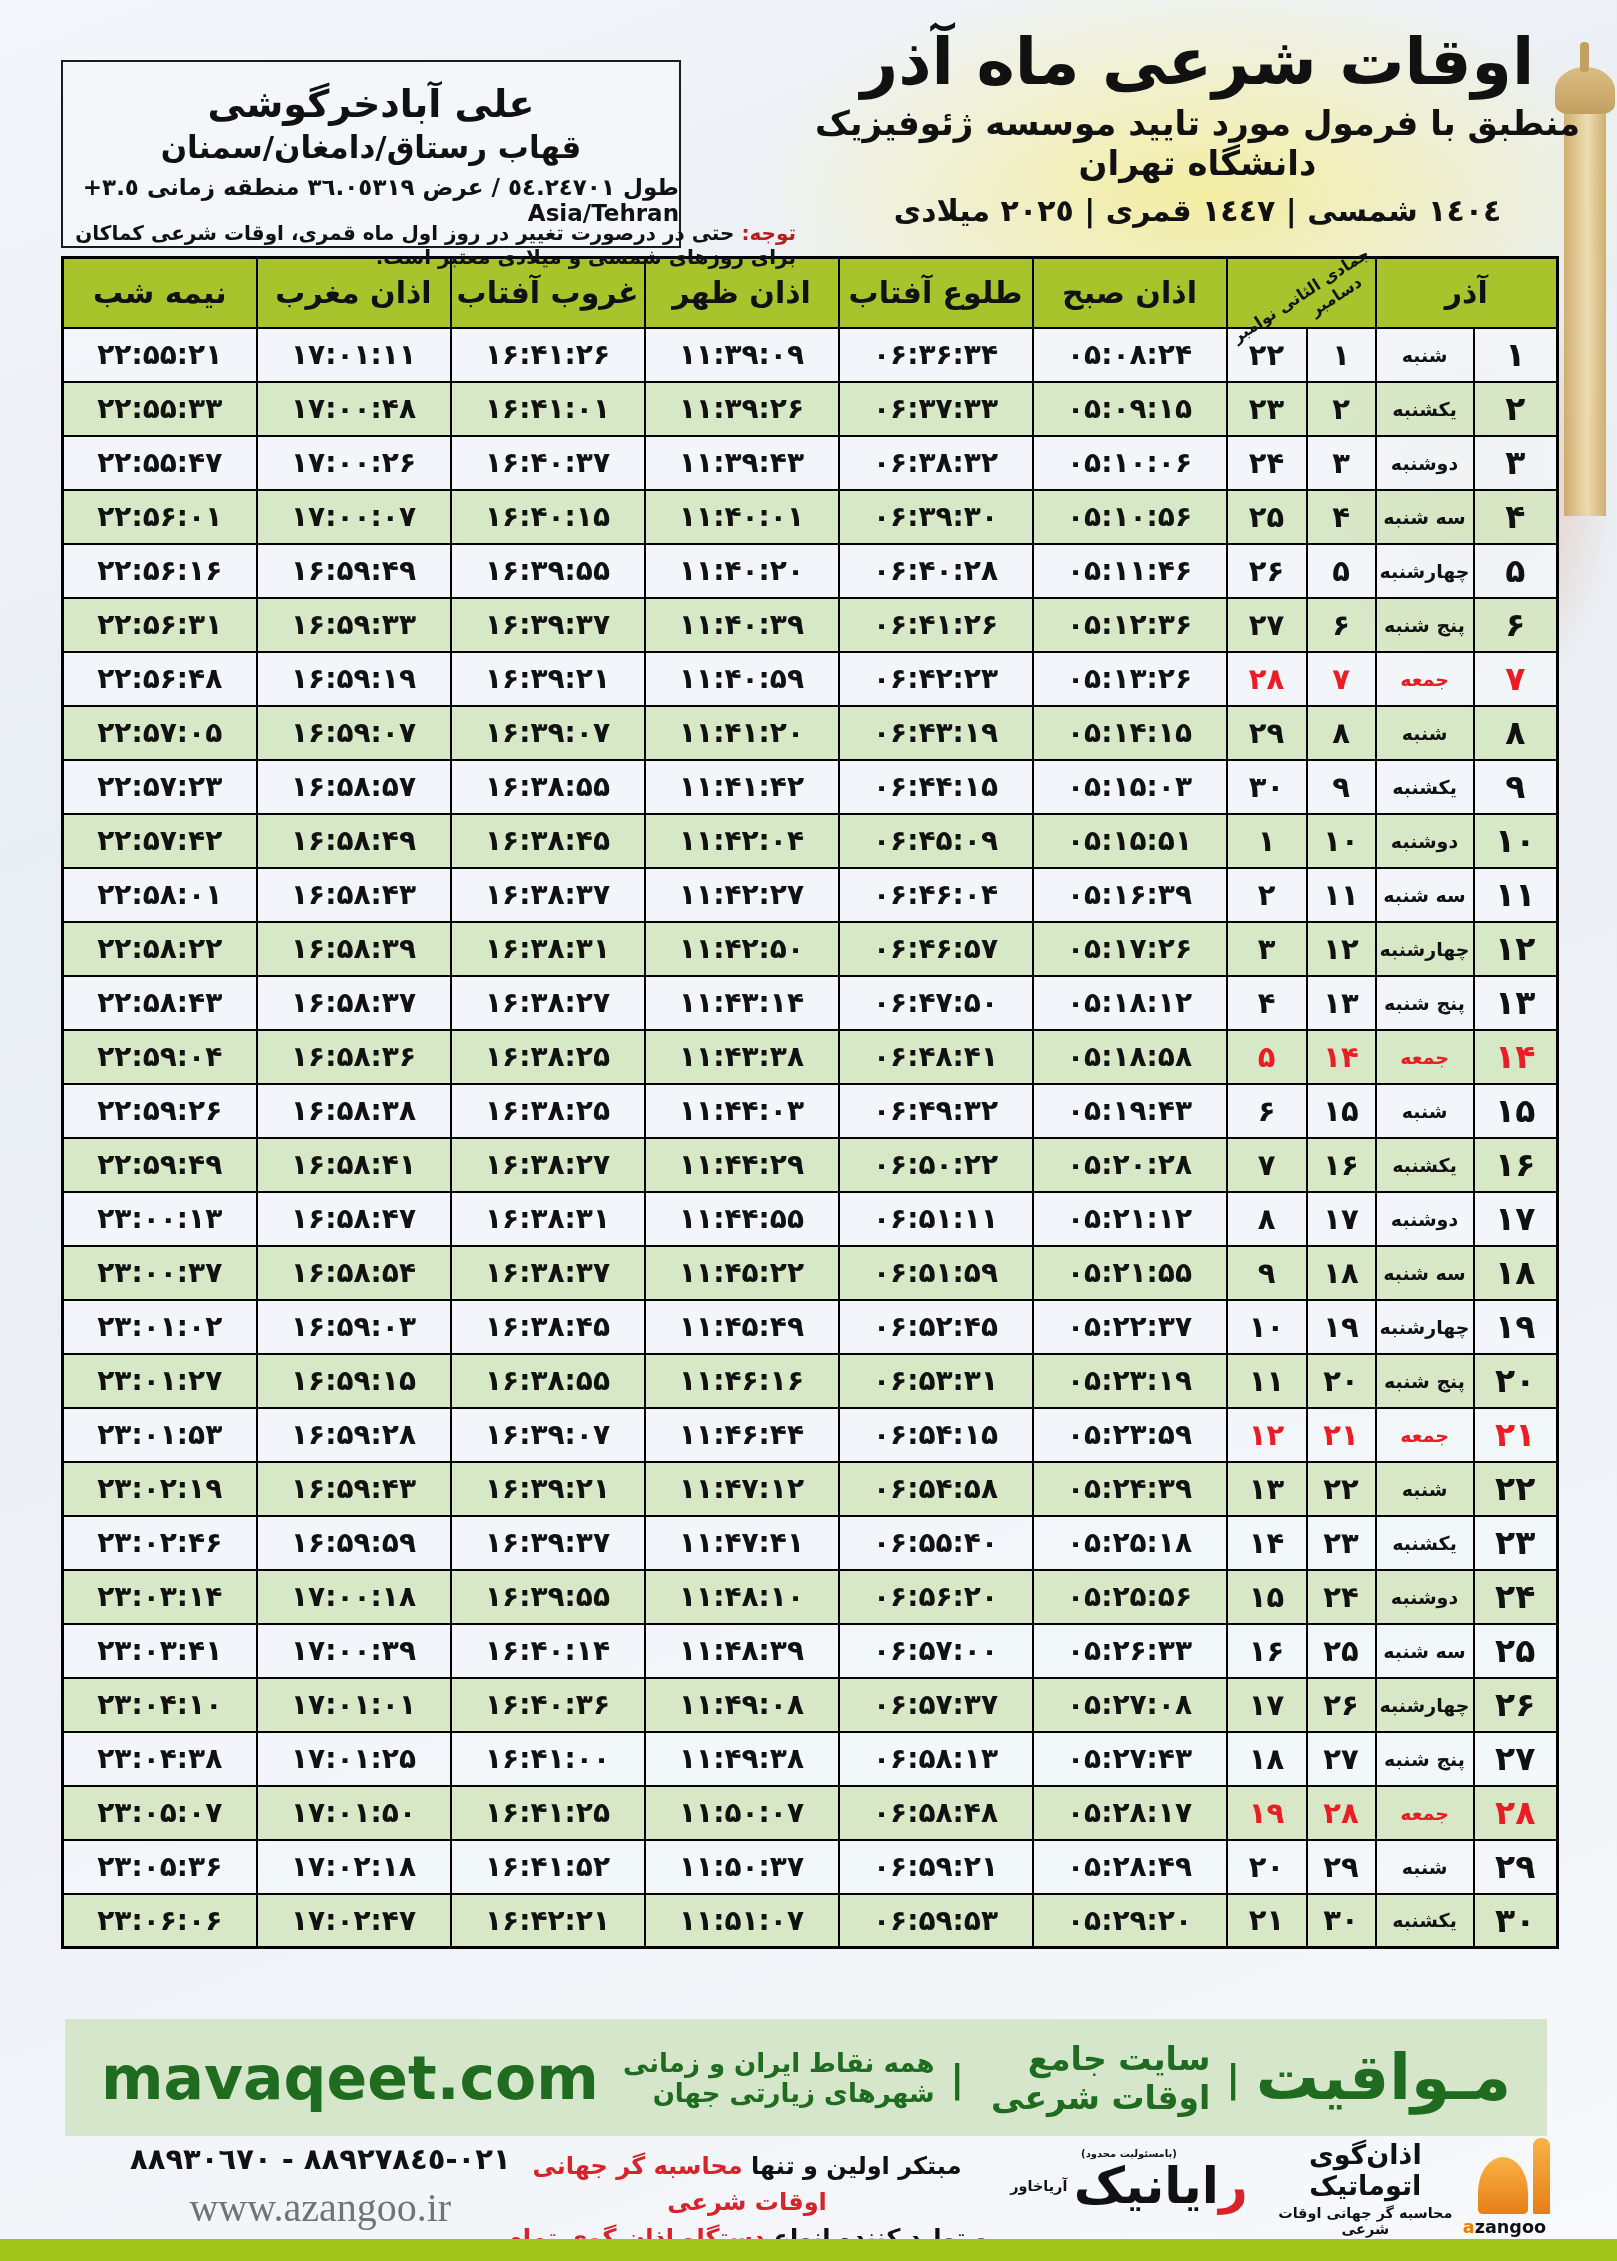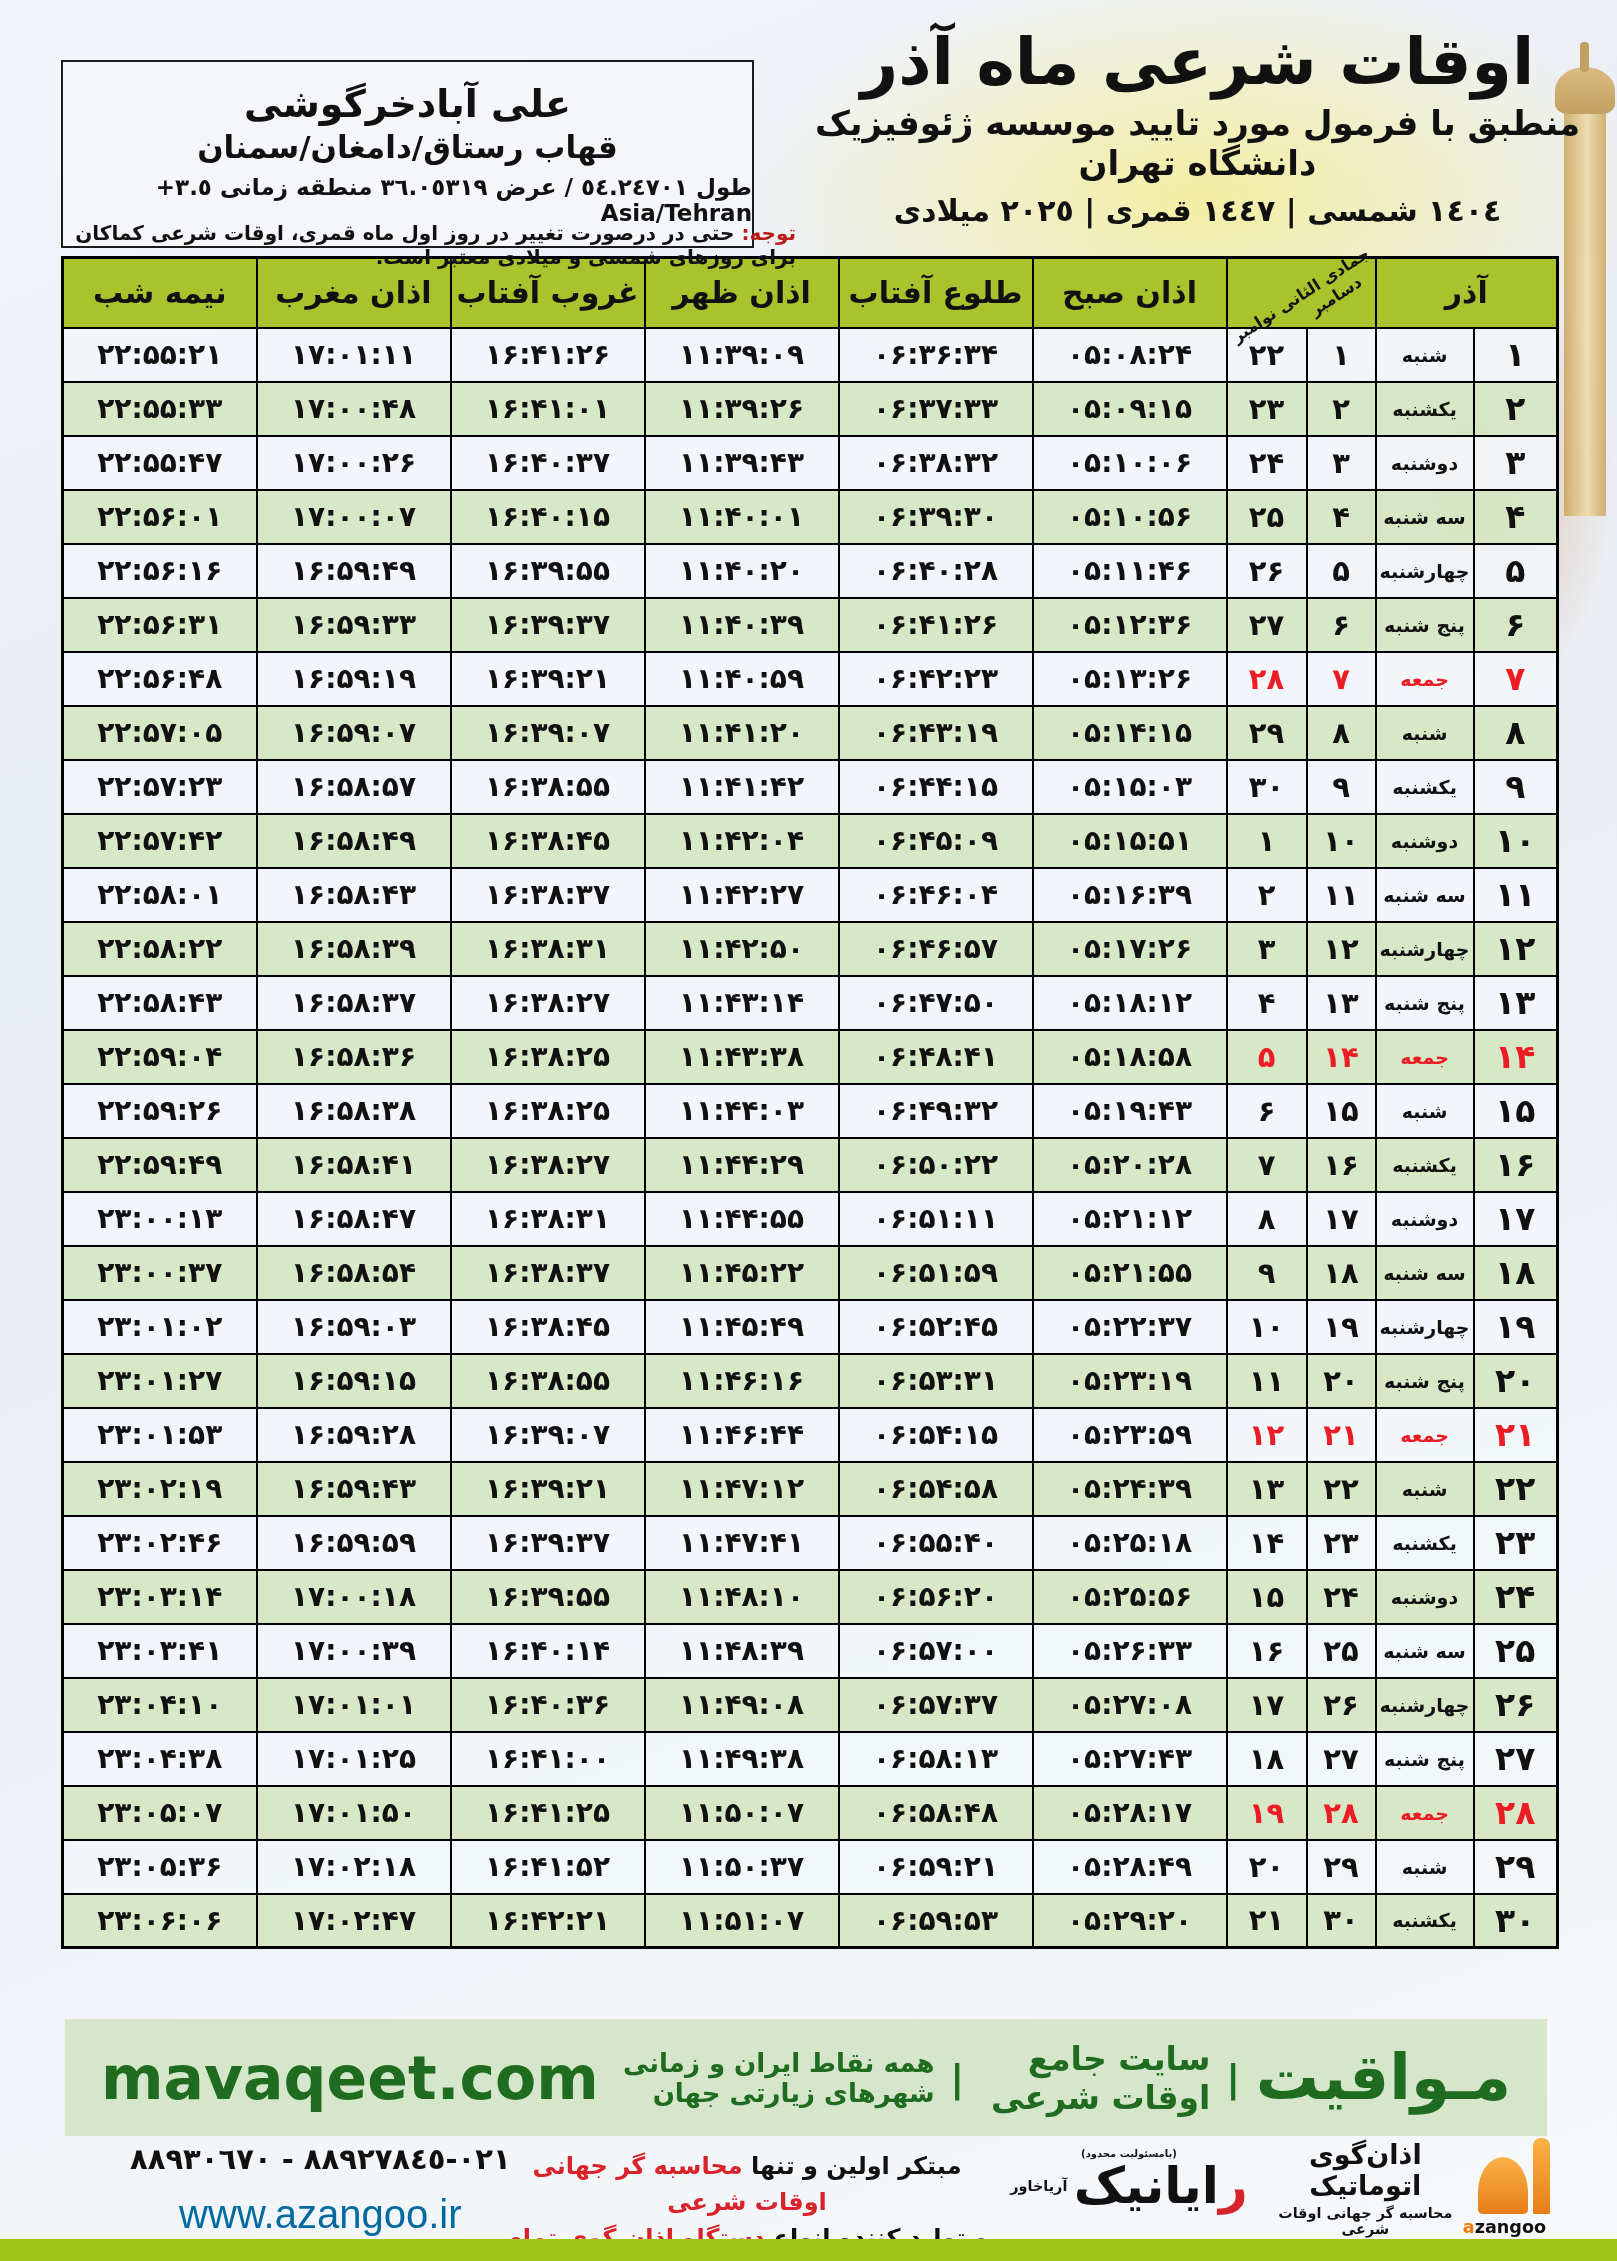--- a/index.html
+++ b/index.html
@@ -19,21 +19,21 @@
     background:linear-gradient(90deg,#c99f52,#eed9a2 55%,#c99f52);border-radius:10.4px 10.4px 0 0;}
   .decor-minaret::before{content:"";position:absolute;top:-31px;left:-9px;width:60px;height:47px;
     background:linear-gradient(#d8b065,#b98c3e);border-radius:50% 50% 22% 22%;}
   .decor-minaret::after{content:"";position:absolute;top:-56px;left:15.7px;width:9px;height:30px;
     background:#b98c3e;border-radius:3.9px;}
   
   .title-block{position:absolute;left:806px;top:26px;width:783px;text-align:center;direction:rtl;z-index:2;}
   .main-title{font-size:65px;font-weight:bold;line-height:1.12;}
   .subtitle{font-size:34px;font-weight:bold;margin-top:3.9px;}
   .date-line{font-size:30px;font-weight:bold;margin-top:10.4px;}
-  .city-box{position:absolute;left:61px;top:60px;width:693px;height:188px;z-index:2;
+  .city-box{position:absolute;left:61px;top:60px;width:620px;height:188px;z-index:2;
     background:rgba(243,246,250,.95);border:2.6px solid #1c1c1c;box-sizing:border-box;
     display:flex;flex-direction:column;justify-content:center;align-items:center;direction:rtl;}
   .city-name{font-size:38px;font-weight:bold;}
   .city-region{font-size:31px;font-weight:bold;margin-top:3.9px;}
   .city-coords{font-size:23px;font-weight:bold;margin-top:9px;}
   .notice{position:absolute;left:39px;top:221px;width:757px;z-index:2;
     direction:rtl;text-align:right;font-size:20px;font-weight:bold;}
   .notice-label{color:#b91c1c;}
   
   .times{position:absolute;left:61px;top:256px;width:1495px;z-index:1;
@@ -60,21 +60,21 @@
     background:#d5e6cb;display:flex;direction:rtl;align-items:center;
     padding:0 36px;box-sizing:border-box;color:#1f6b1f;}
   .fb-brand{font-size:63px;font-weight:bold;}
   .fb-sep{font-size:38px;margin:0 15.7px;font-weight:bold;}
   .fb-main{font-size:33px;font-weight:bold;}
   .fb-sub{font-size:26px;font-weight:bold;}
   .fb-site{margin-right:auto;font-size:60px;font-weight:bold;direction:ltr;unicode-bidi:isolate;}
   
   .contact{position:absolute;left:130px;top:2142px;text-align:center;z-index:2;}
   .phone{font-size:29px;font-weight:bold;direction:ltr;unicode-bidi:isolate;}
-  .site2{font-family:Liberation Sans, sans-serif;font-size:40px;color:#0369a1;margin-top:16px;}
+  .site2{font-family:Liberation Serif, serif;font-size:40px;color:#737373;margin-top:8px;}
   .desc{position:absolute;left:496px;top:2148px;width:502px;z-index:2;
     direction:rtl;text-align:center;font-size:24px;font-weight:bold;line-height:1.5;}
   .desc .red,.ray-name .red{color:#d8232a;}
   .rayanik{position:absolute;left:1018px;top:2148px;width:222px;z-index:2;direction:rtl;text-align:center;}
   .ray-note{font-size:10px;font-weight:bold;}
   .ray-row{display:flex;direction:rtl;justify-content:center;align-items:center;gap:6.5px;}
   .ray-name{font-size:50px;font-weight:bold;line-height:1.1;}
   .ray-side{display:flex;flex-direction:row;font-size:14.4px;font-weight:bold;line-height:1.2;}
   .azangoo{position:absolute;left:1269px;top:2139px;width:281px;z-index:2;
     display:flex;direction:rtl;align-items:center;gap:10.4px;}

